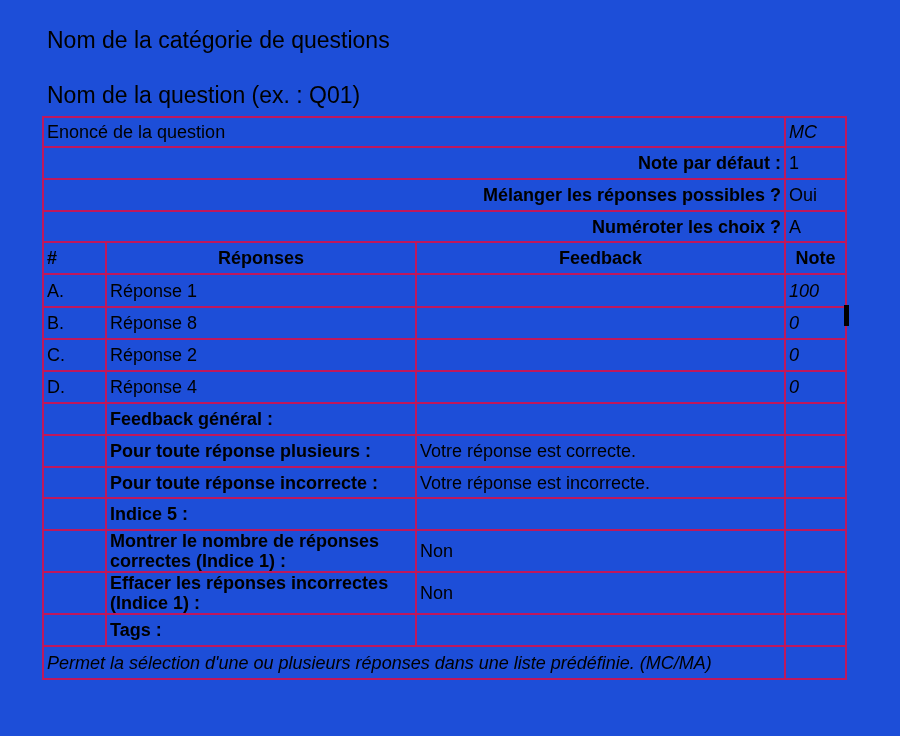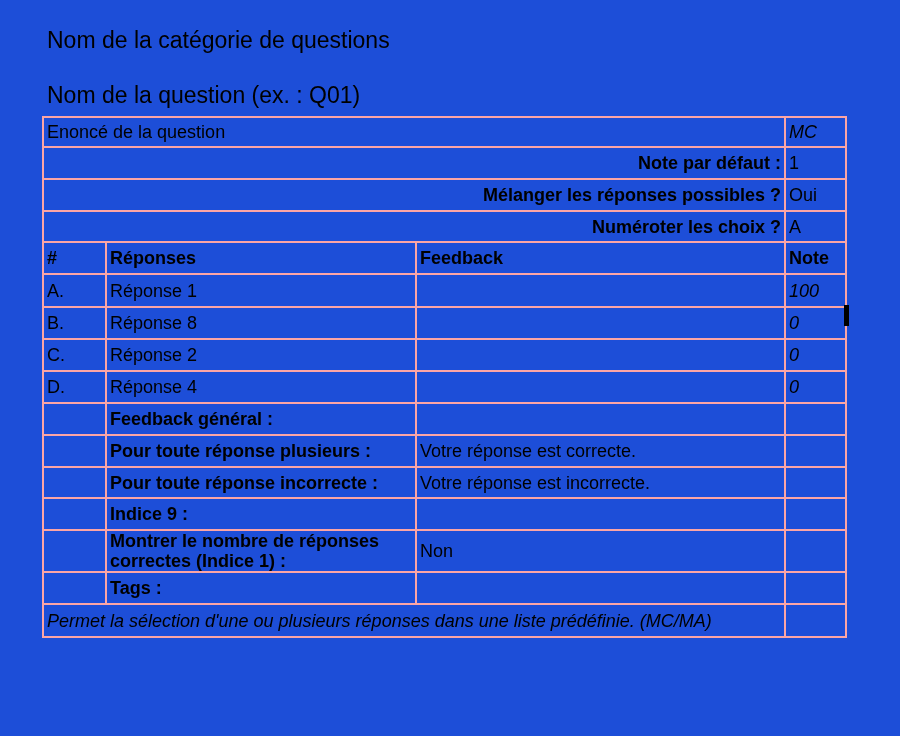--- a/index.html
+++ b/index.html
@@ -23,32 +23,32 @@
   #q-title{top:84px;}
 
   table.qtable{
     position:absolute;
     left:42px;top:116px;
     width:803px;
     border-collapse:collapse;
     table-layout:fixed;
   }
   table.qtable td{
-    border:2px solid #fca5a5;
+    border:2px solid #be185d;
     font-size:18px;
     line-height:20px;
     padding:0 3px;
     vertical-align:middle;
     overflow:hidden;
   }
   td.nowrap{white-space:nowrap;}
   td.bold{font-weight:bold;}
   td.italic{font-style:italic;}
   td.right{text-align:right;padding-right:3px;}
-  td.center{text-align:left;}
+  td.center{text-align:center;}
   td.letter{padding-left:5px;}
   td.hash{padding-left:12px;font-weight:bold;}
   td.feedback{padding-left:4px;}
   td.footer{padding-left:6px;font-style:italic;}
   .caret{
     position:absolute;
     left:844px;top:305px;
     width:5px;height:21px;
     background:#000000;
   }
@@ -134,27 +134,33 @@
       <td></td>
     </tr>
     <tr style="height:31px">
       <td></td>
       <td class="bold nowrap">Pour toute réponse incorrecte :</td>
       <td class="feedback nowrap">Votre réponse est incorrecte.</td>
       <td></td>
     </tr>
     <tr style="height:32px">
       <td></td>
-      <td class="bold nowrap">Indice 9 :</td>
+      <td class="bold nowrap">Indice 5 :</td>
       <td class="feedback nowrap"></td>
       <td></td>
     </tr>
     <tr style="height:42px">
       <td></td>
       <td class="bold">Montrer le nombre de réponses correctes (Indice 1) :</td>
+      <td class="feedback nowrap">Non</td>
+      <td></td>
+    </tr>
+    <tr style="height:42px">
+      <td></td>
+      <td class="bold">Effacer les réponses incorrectes (Indice 1) :</td>
       <td class="feedback nowrap">Non</td>
       <td></td>
     </tr>
     <tr style="height:32px">
       <td></td>
       <td class="bold nowrap">Tags :</td>
       <td class="feedback nowrap"></td>
       <td></td>
     </tr>
 

